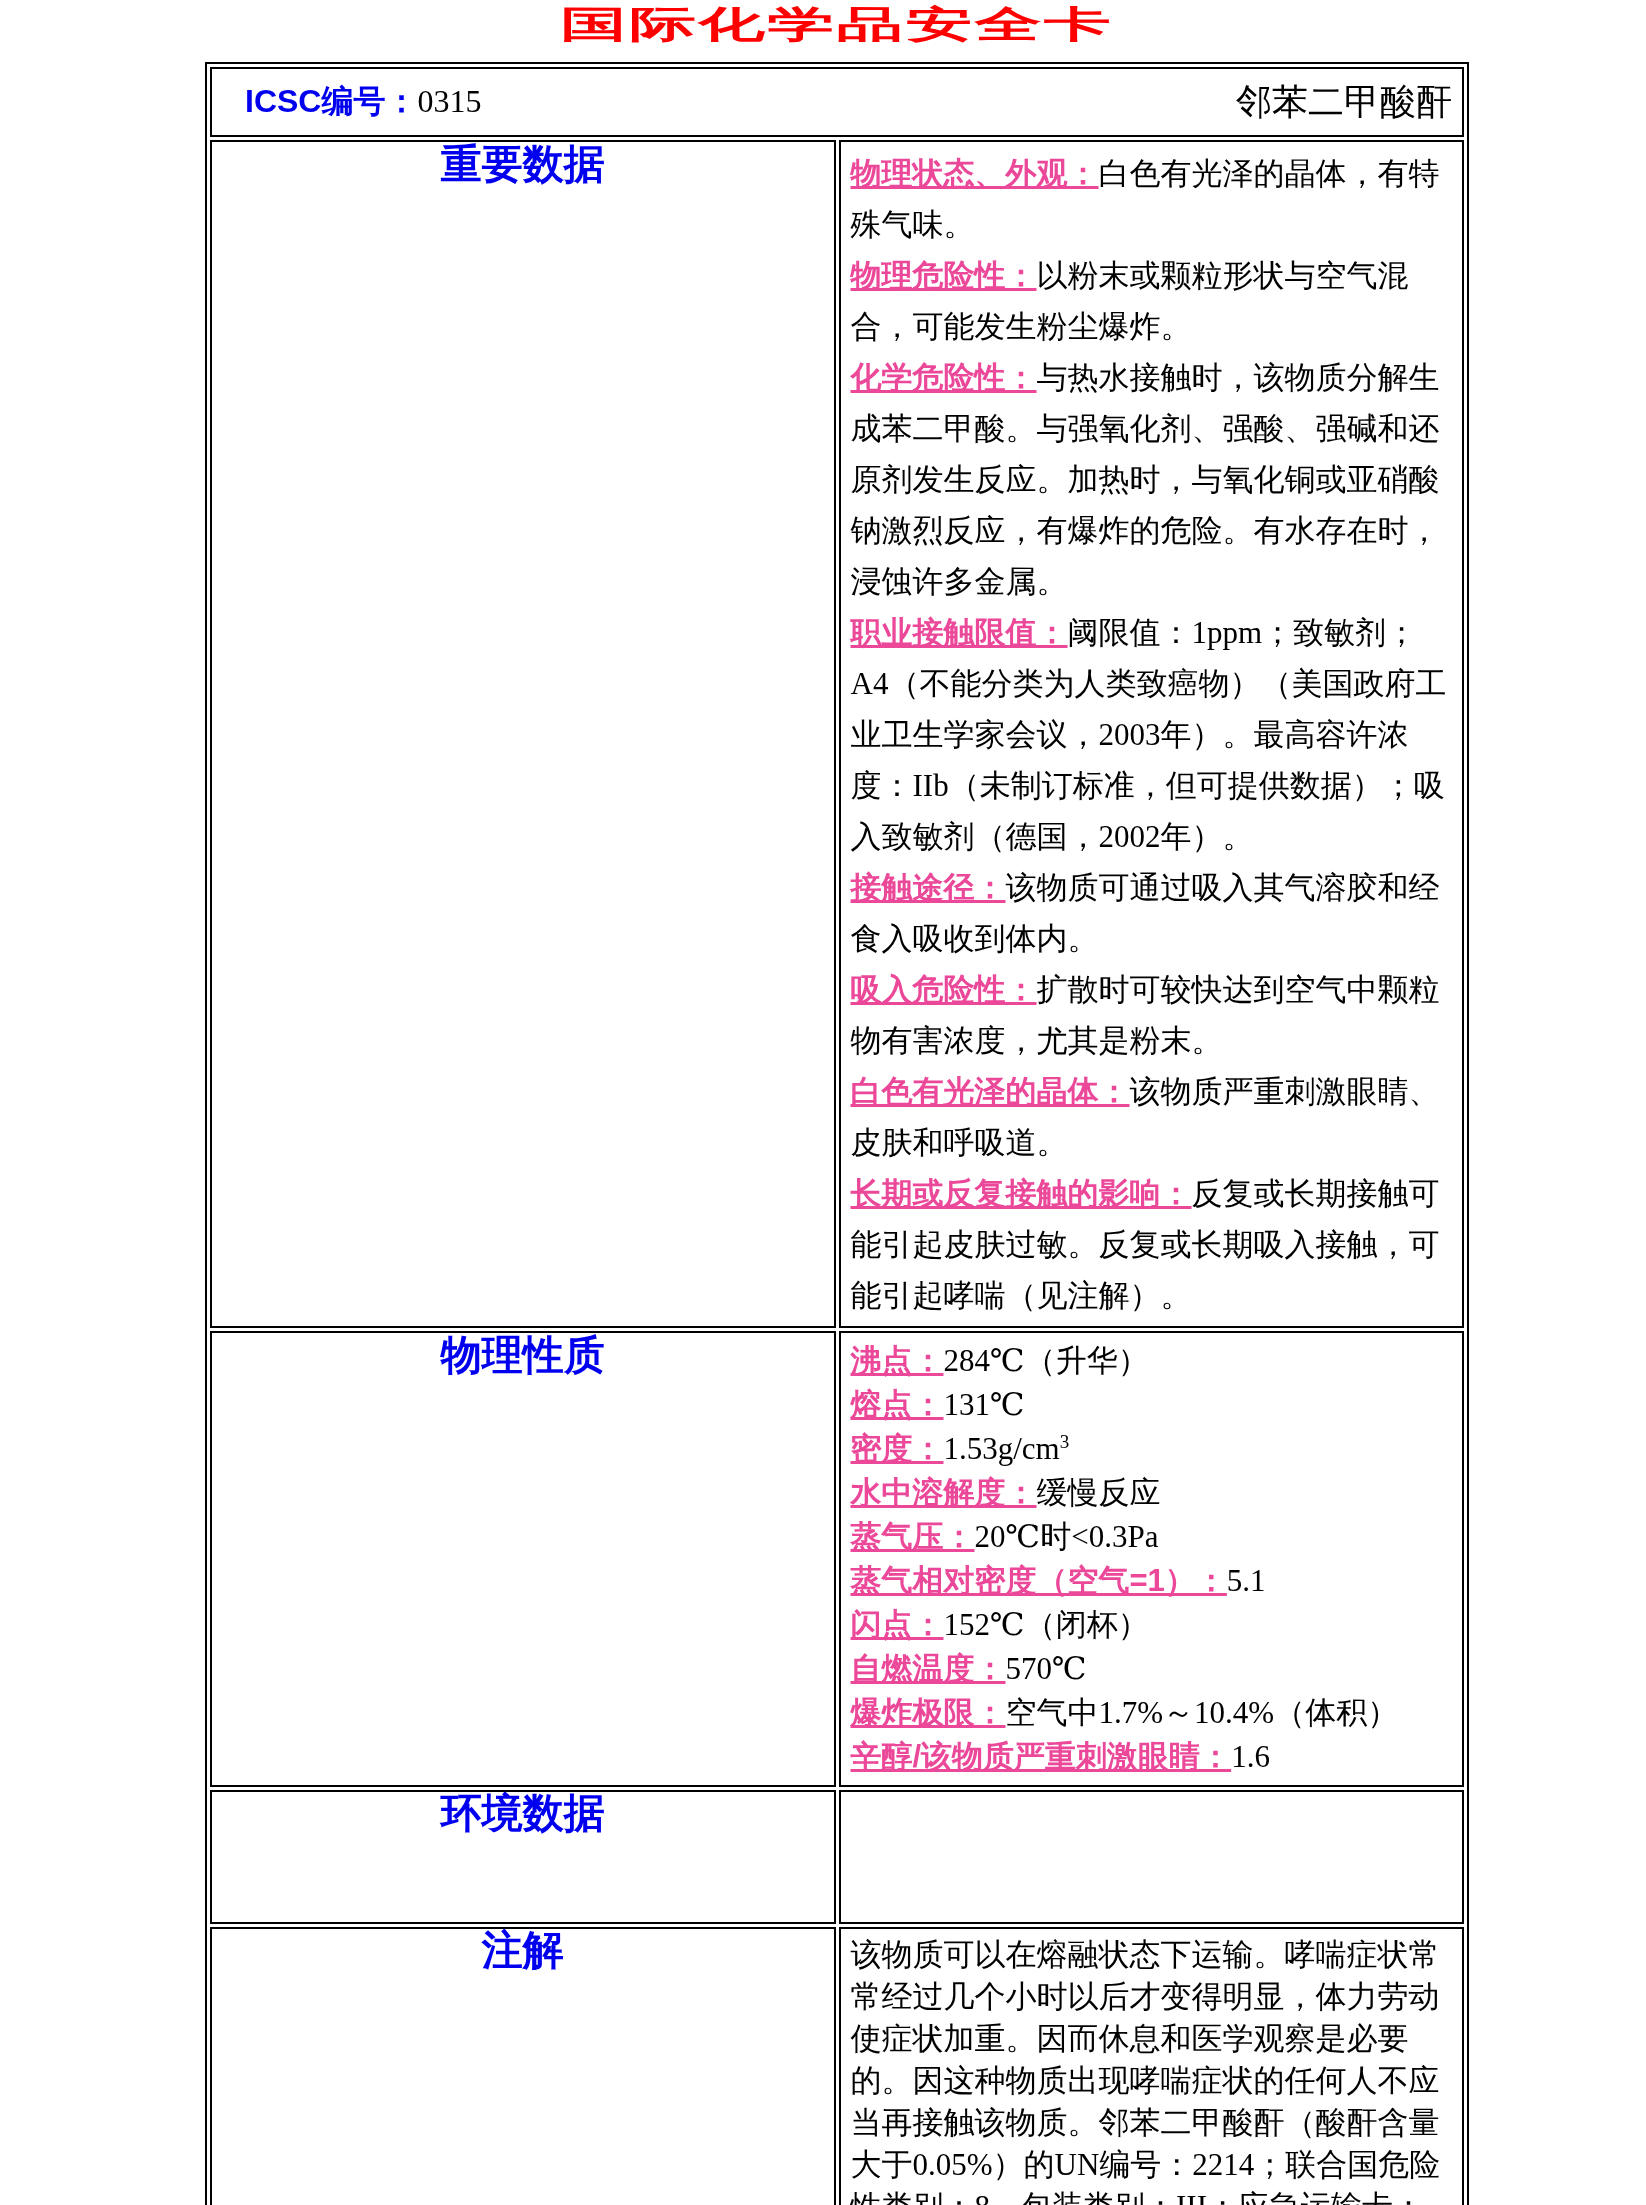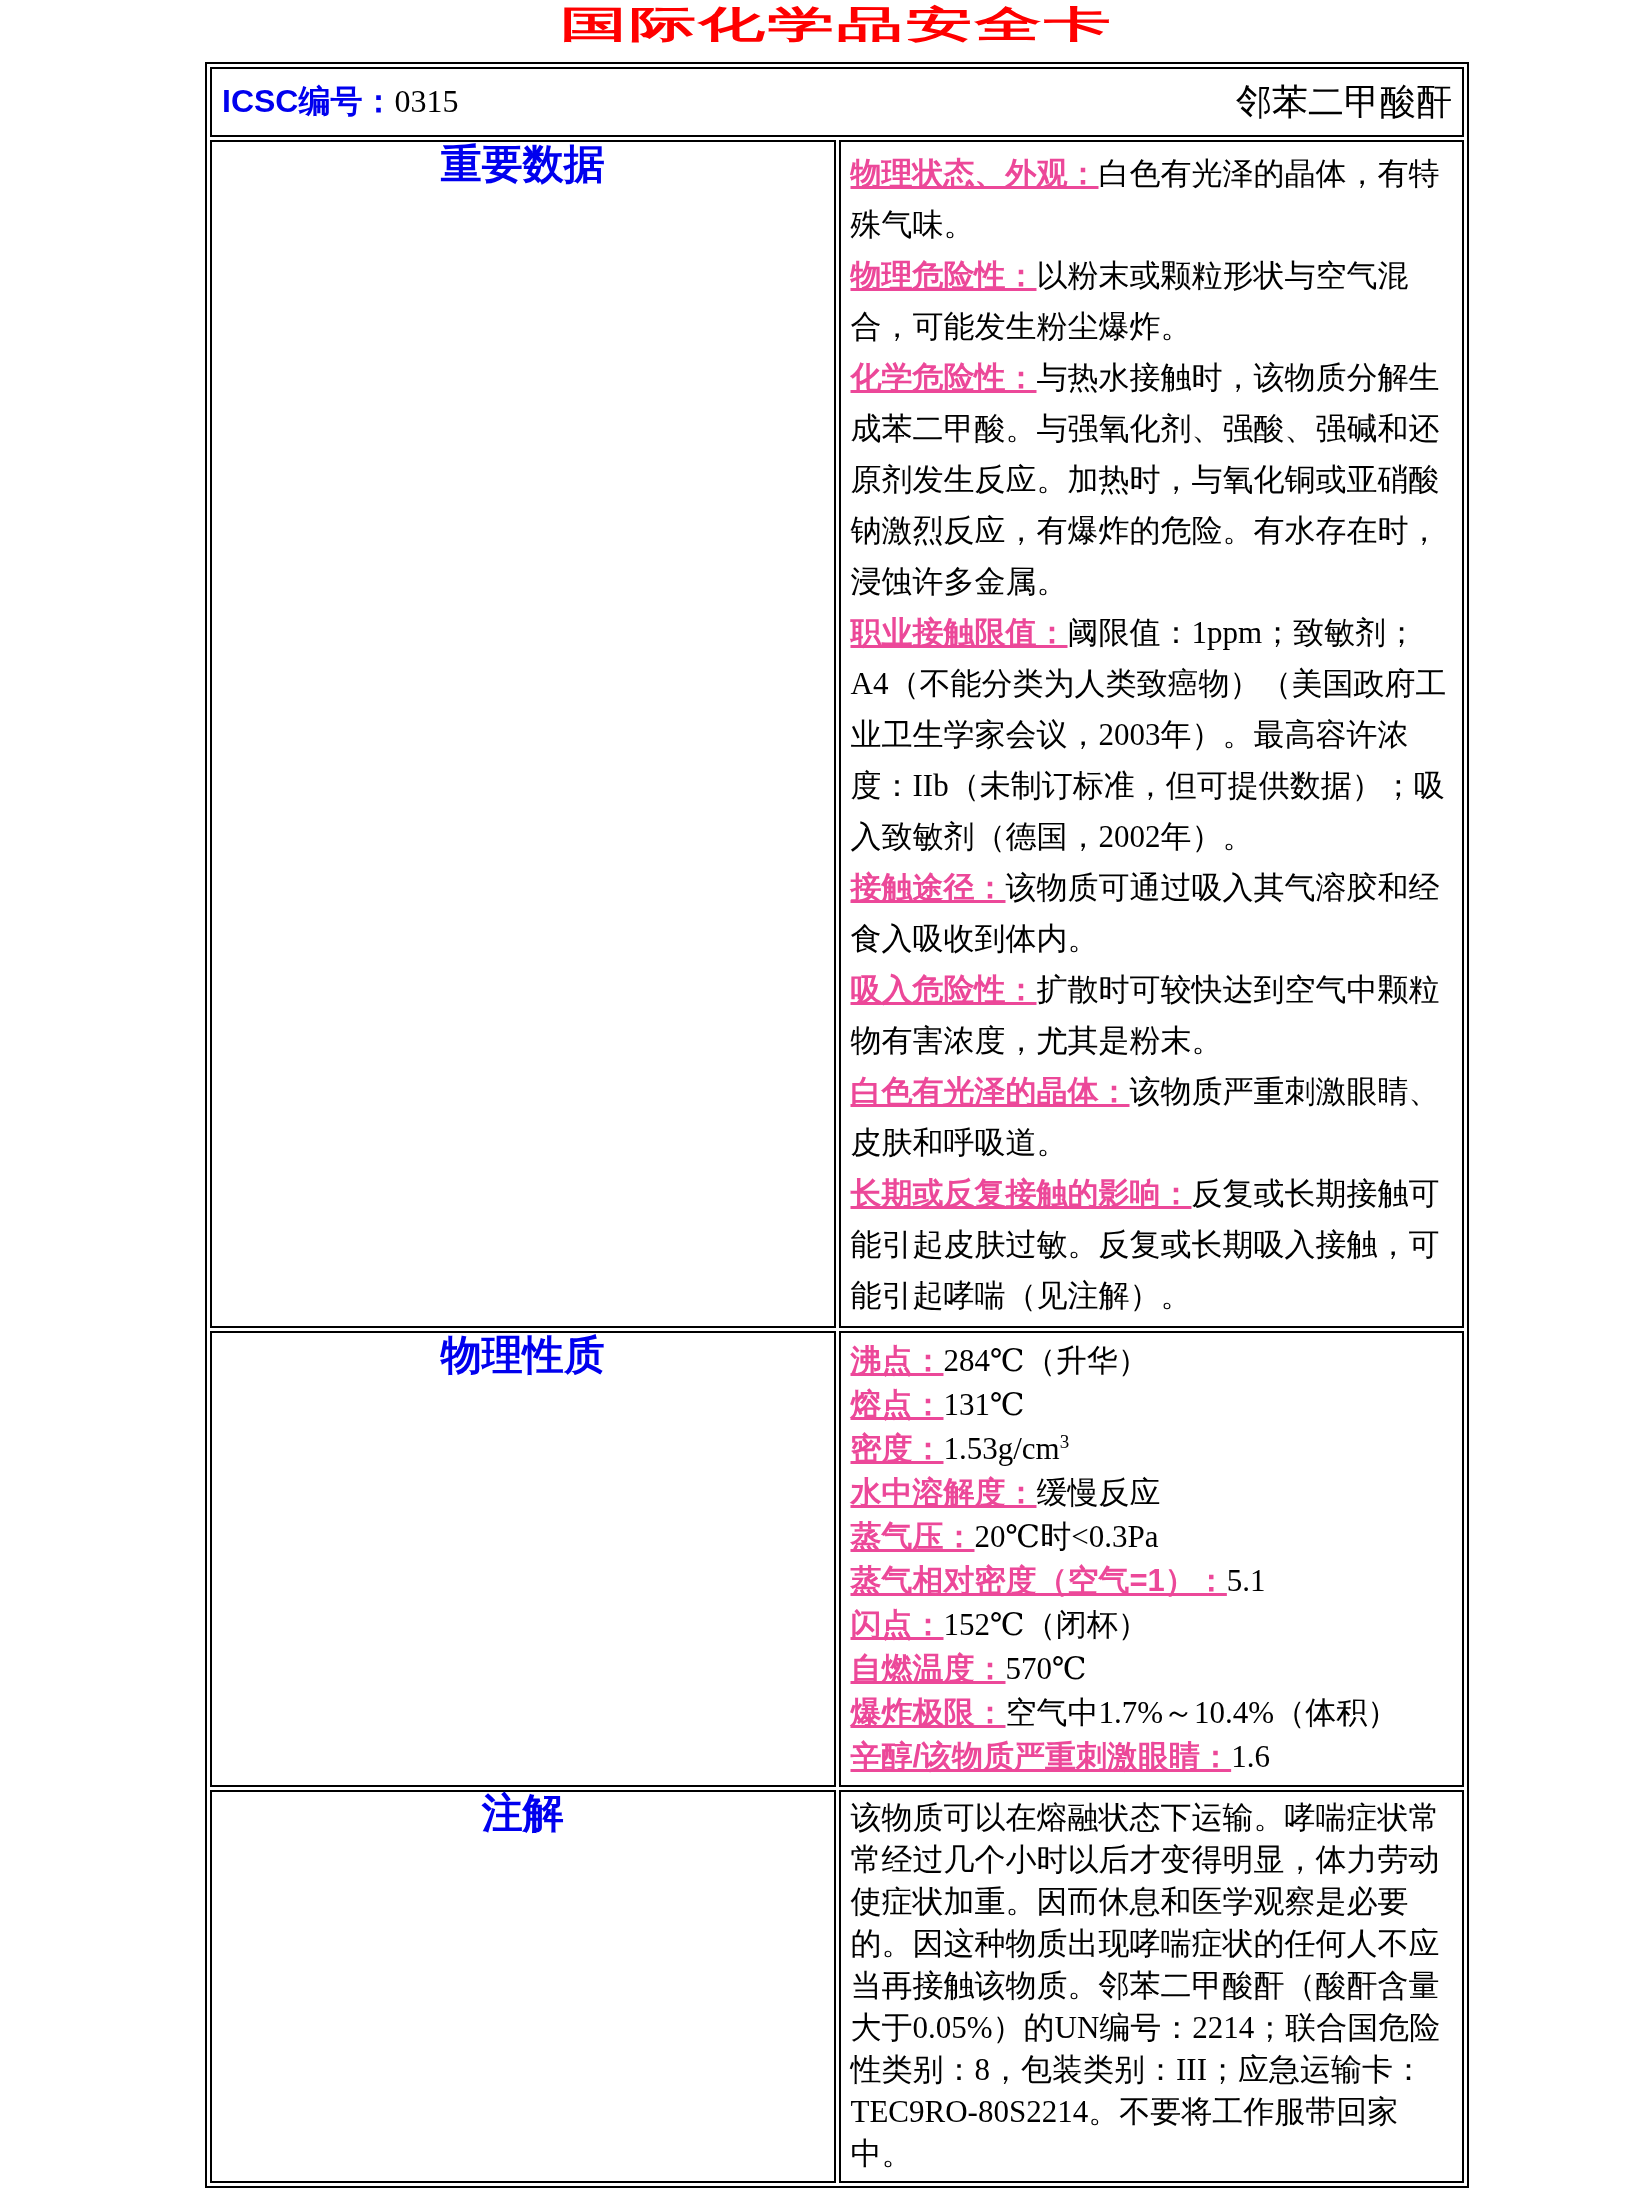--- a/index.html
+++ b/index.html
@@ -44,20 +44,21 @@
     font-size: 41px;
     line-height: 39px;
     padding: 2.8px;
   }
 
   .head-cell { height: 70px; }
   .head-flex {
     display: flex; justify-content: space-between; align-items: center;
     height: 66px; padding: 12px 10px;
     font-size: 32px;
+    margin-left: 23px;
   }
   .blue-label {
     color: #0000ee;
     font-family: "Liberation Sans", "DejaVu Sans", sans-serif;
     font-weight: bold;
   }
   .chem-name { font-size: 36px; }
 
   td.content-cell { padding: 5.6px 10px; overflow: hidden; }
 
@@ -128,20 +129,28 @@
           <div class="item"><span class="ilabel">蒸气压：</span><span class="itext">20℃时&lt;0.3Pa</span></div>
           <div class="item"><span class="ilabel">蒸气相对密度（空气=1）：</span><span class="itext">5.1</span></div>
           <div class="item"><span class="ilabel">闪点：</span><span class="itext">152℃（闭杯）</span></div>
           <div class="item"><span class="ilabel">自燃温度：</span><span class="itext">570℃</span></div>
           <div class="item"><span class="ilabel">爆炸极限：</span><span class="itext">空气中1.7%～10.4%（体积）</span></div>
           <div class="item"><span class="ilabel">辛醇/该物质严重刺激眼睛：</span><span class="itext">1.6</span></div>
         </div>
       </td>
     </tr>
 
+    <tr>
+      <td class="label-cell">
+        <span>环境数据</span>
+      </td>
+      <td class="content-cell" style="height:134px;">
+        <div class="note-text"></div>
+      </td>
+    </tr>
 
     <tr>
       <td class="label-cell">
         <span>注解</span>
       </td>
       <td class="content-cell" style="height:208px;">
         <div class="note-text">该物质可以在熔融状态下运输。哮喘症状常常经过几个小时以后才变得明显，体力劳动使症状加重。因而休息和医学观察是必要的。因这种物质出现哮喘症状的任何人不应当再接触该物质。邻苯二甲酸酐（酸酐含量大于0.05%）的UN编号：2214；联合国危险性类别：8，包装类别：III；应急运输卡：TEC9RO-80S2214。不要将工作服带回家中。</div>
       </td>
     </tr>
 

